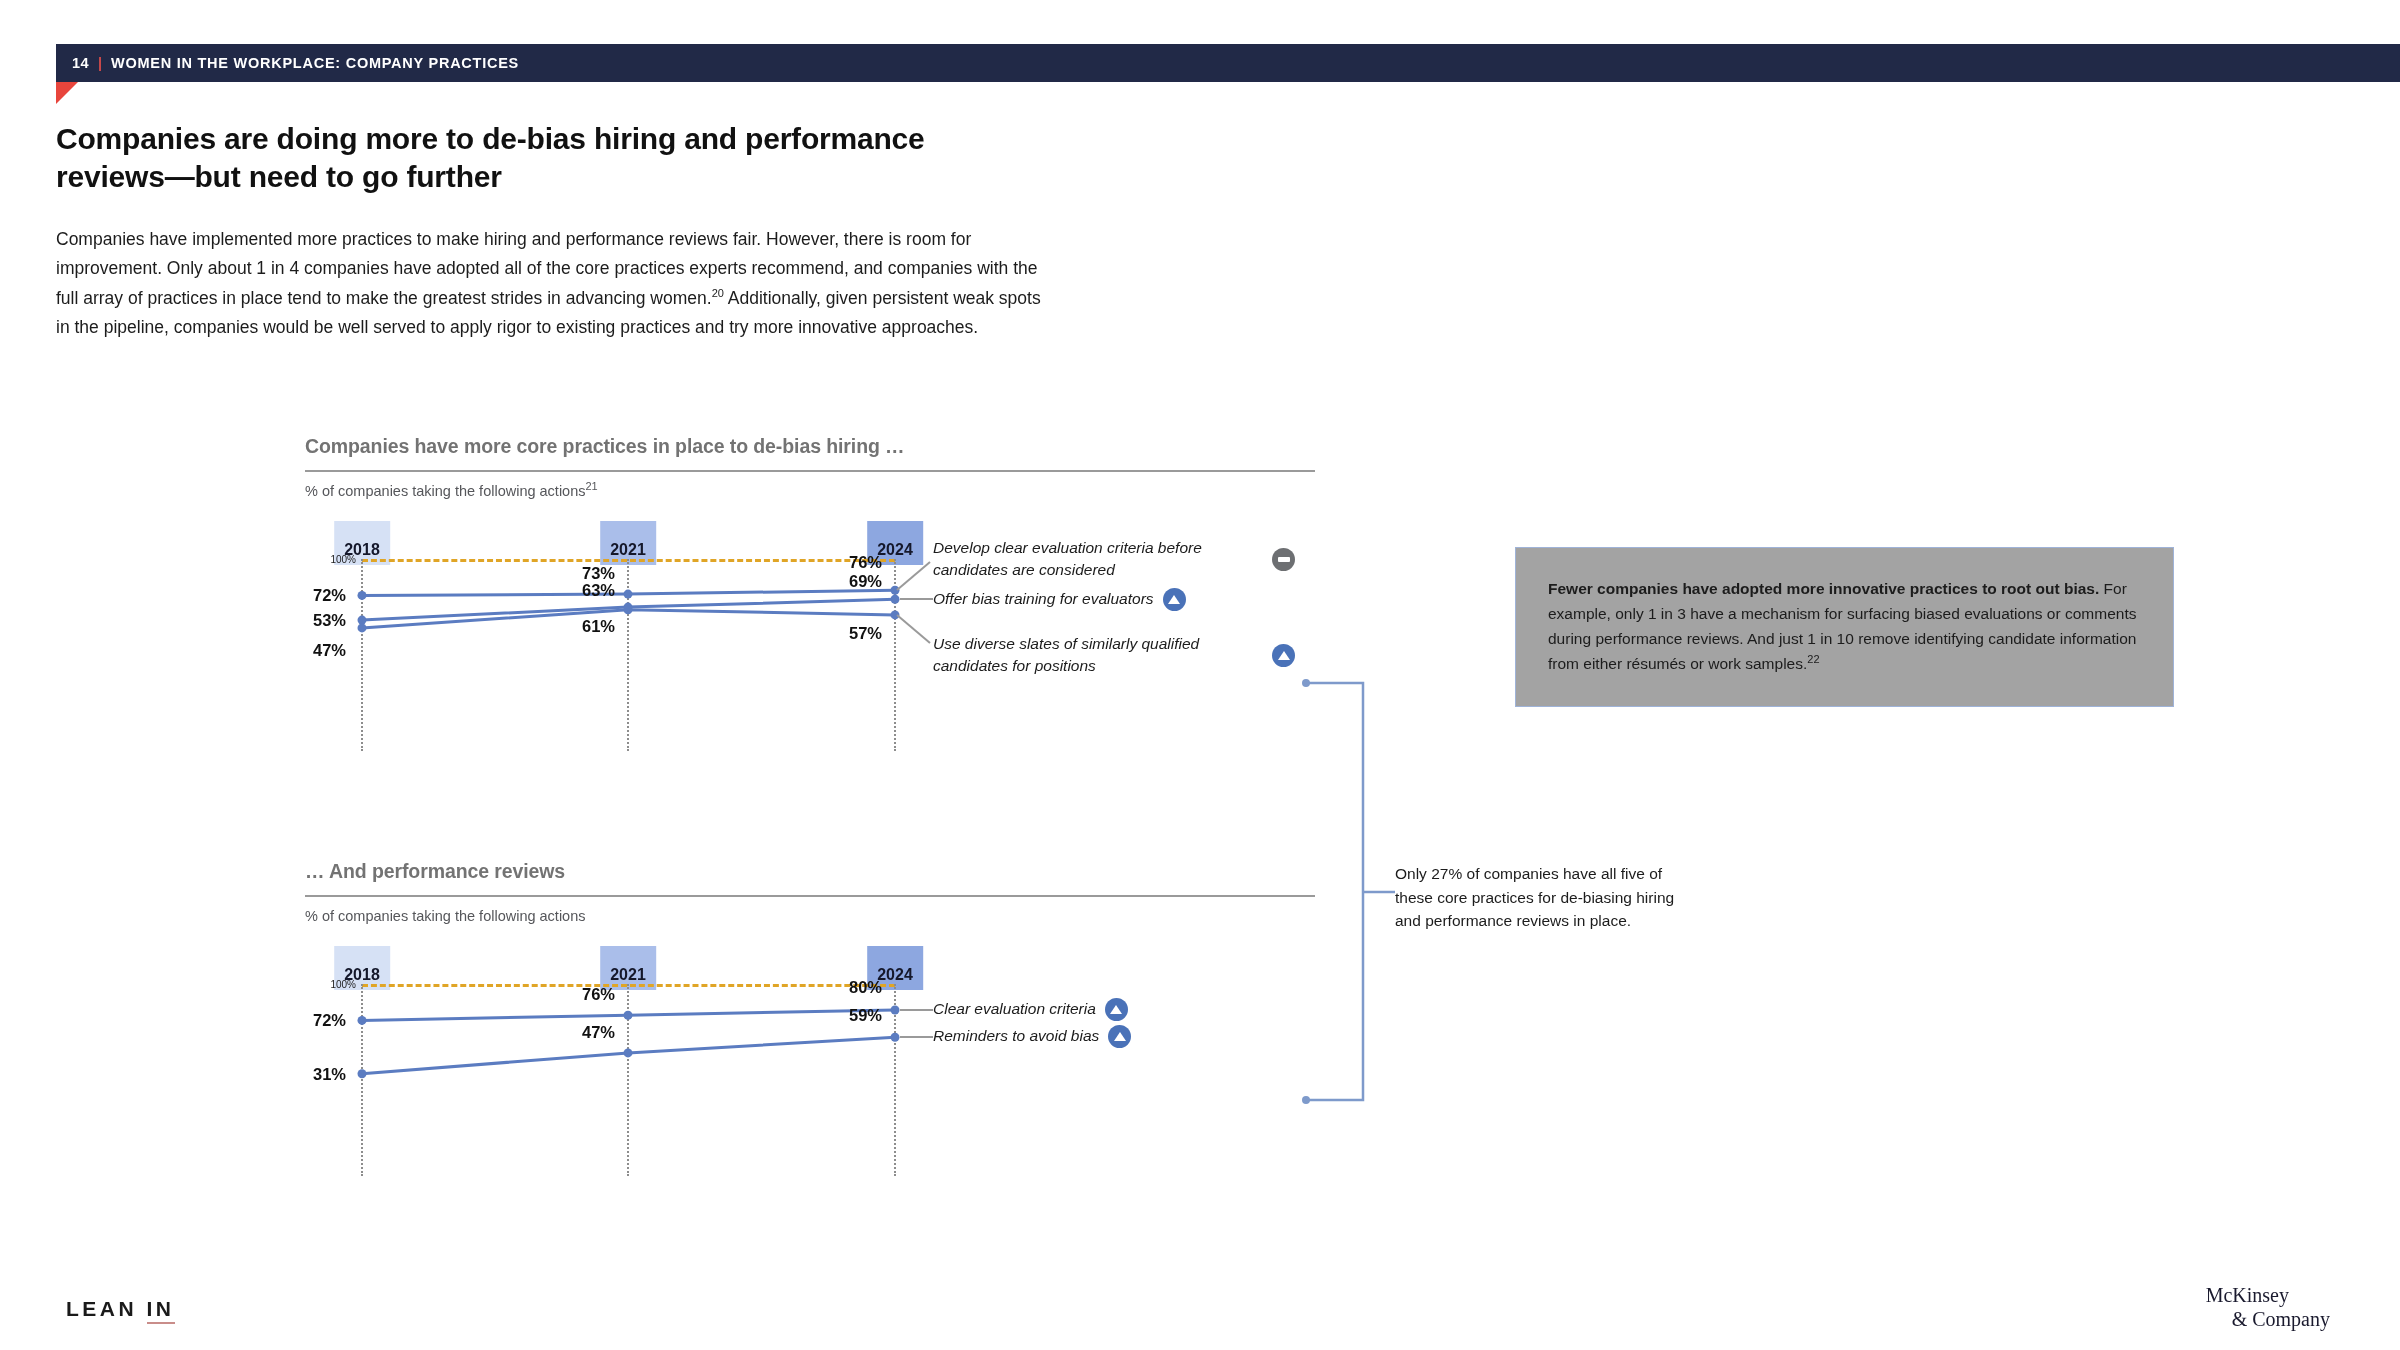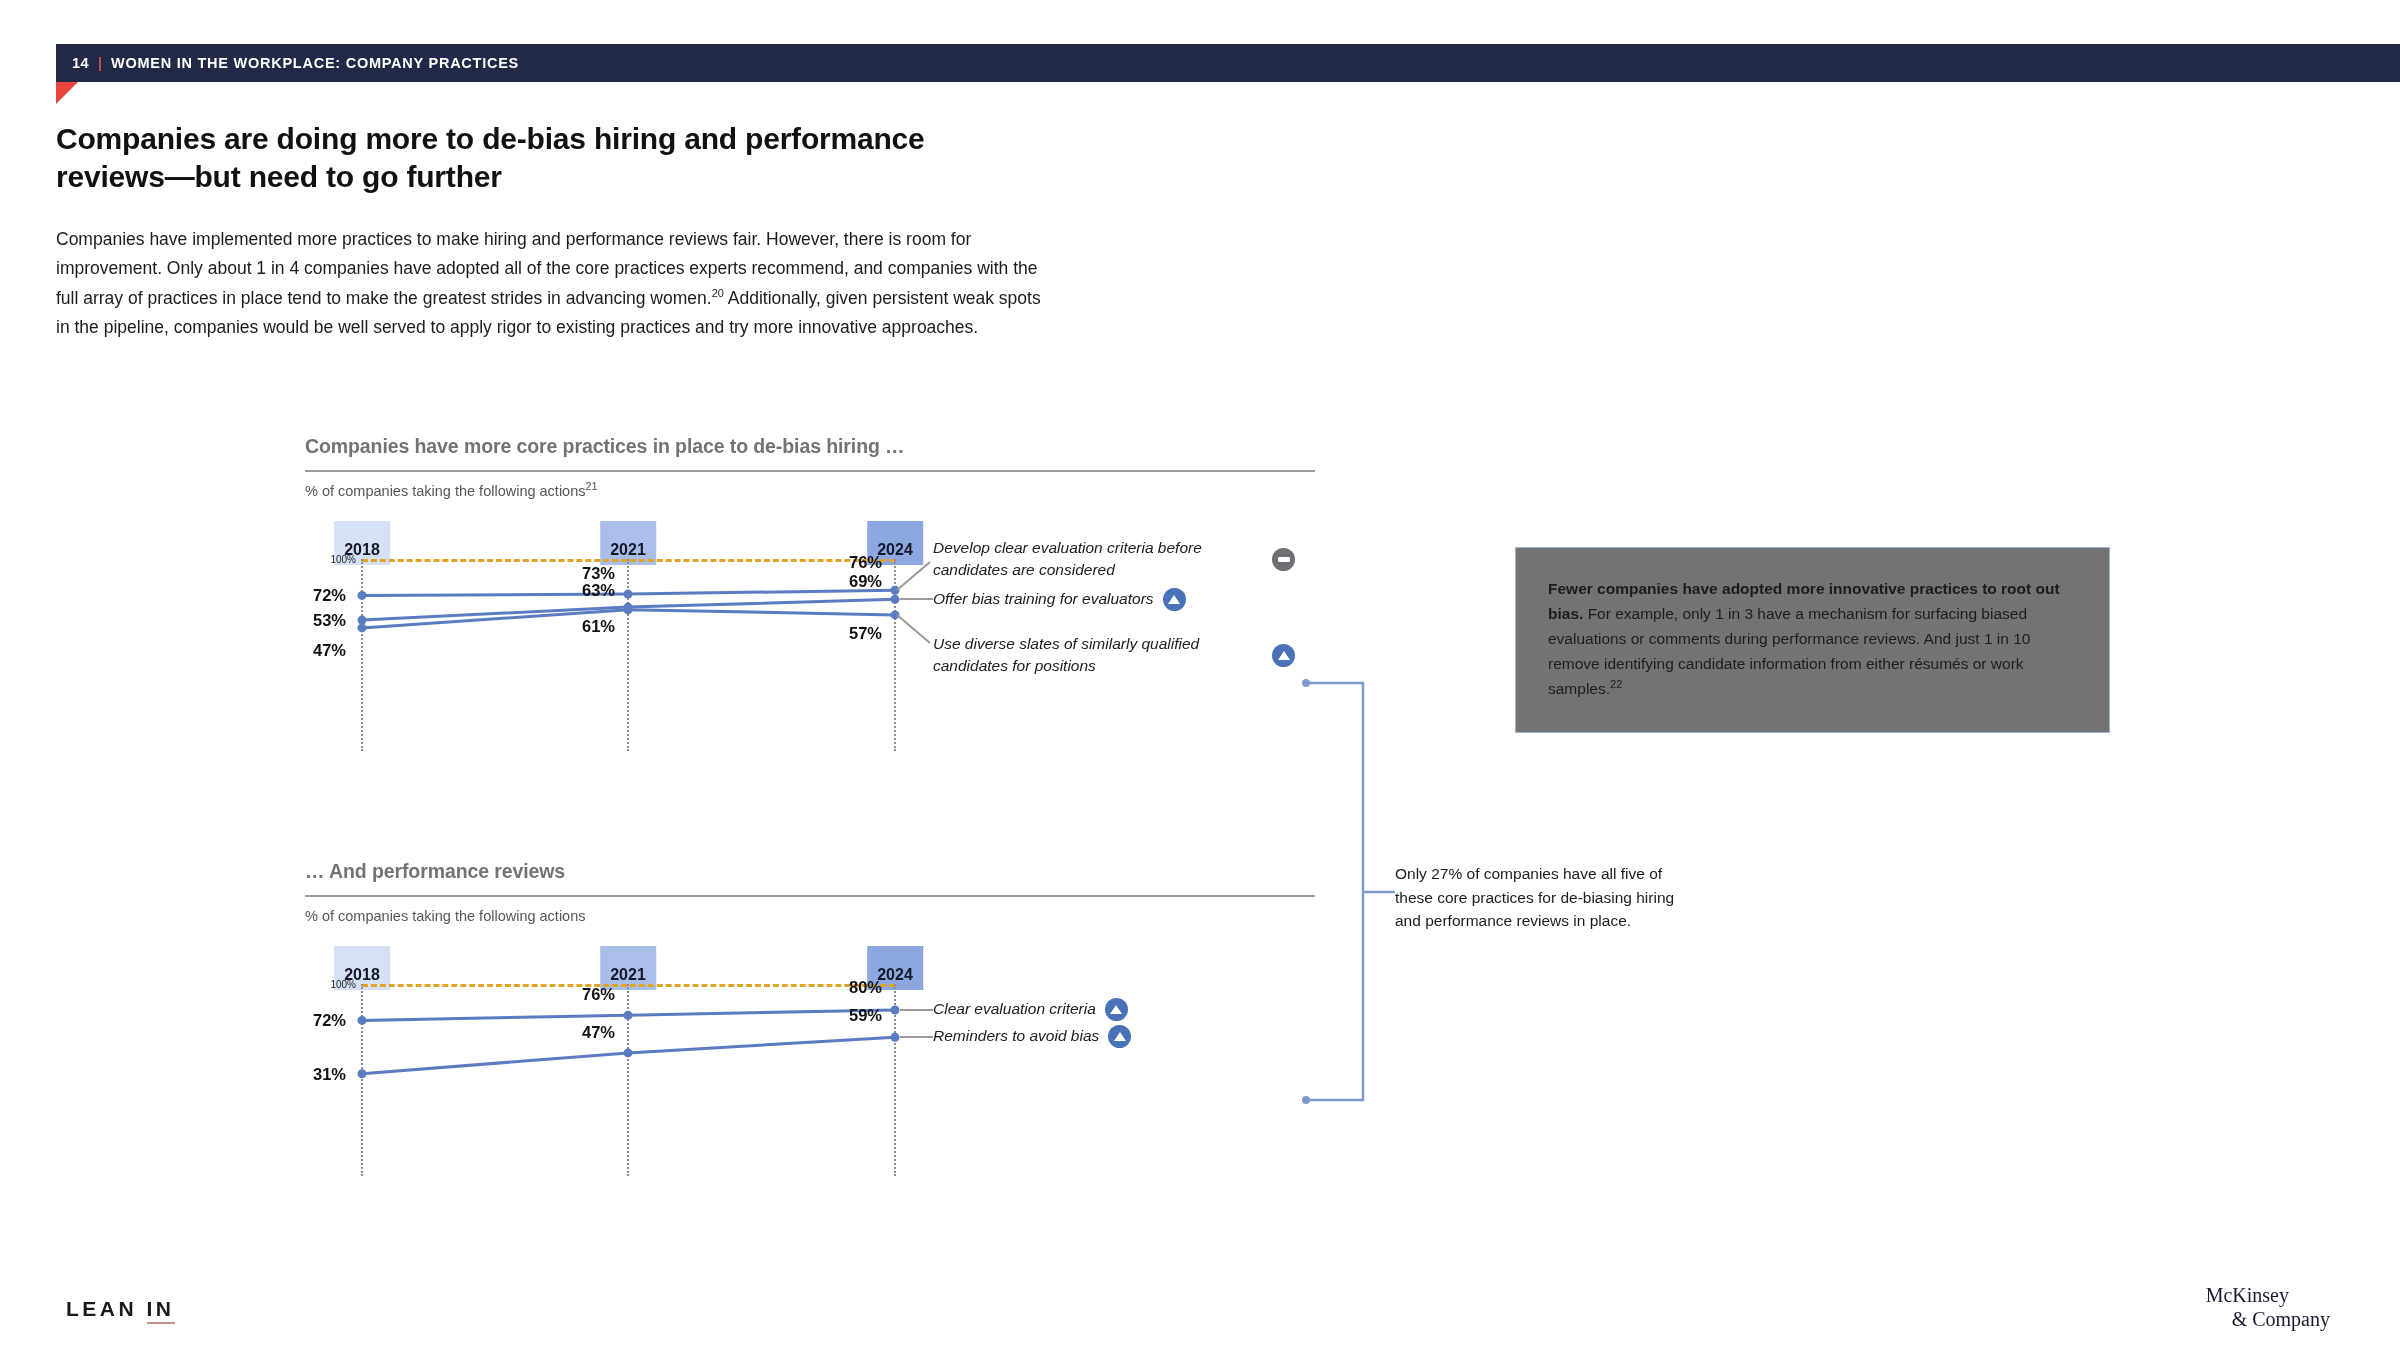--- a/index.html
+++ b/index.html
@@ -165,23 +165,23 @@
   .ticon .bar {
     width: 12px; height: 4.5px;
     background: #ffffff;
     border-radius: 1px;
   }
 
   
   .callout {
     position: absolute;
     left: 1515px; top: 547px;
-    width: 595px;
+    width: 659px;
     border: 1.5px solid #9fb3d8;
-    background: #737373;
+    background: #a3a3a3;
     padding: 28px 30px 30px 32px;
     font-size: 15.5px;
     line-height: 1.62;
     color: #1c1c1c;
   }
   .callout b { font-weight: bold; }
 
   
   .bracket-svg { position: absolute; left: 1290px; top: 660px; overflow: visible; }
   .note-27 {

